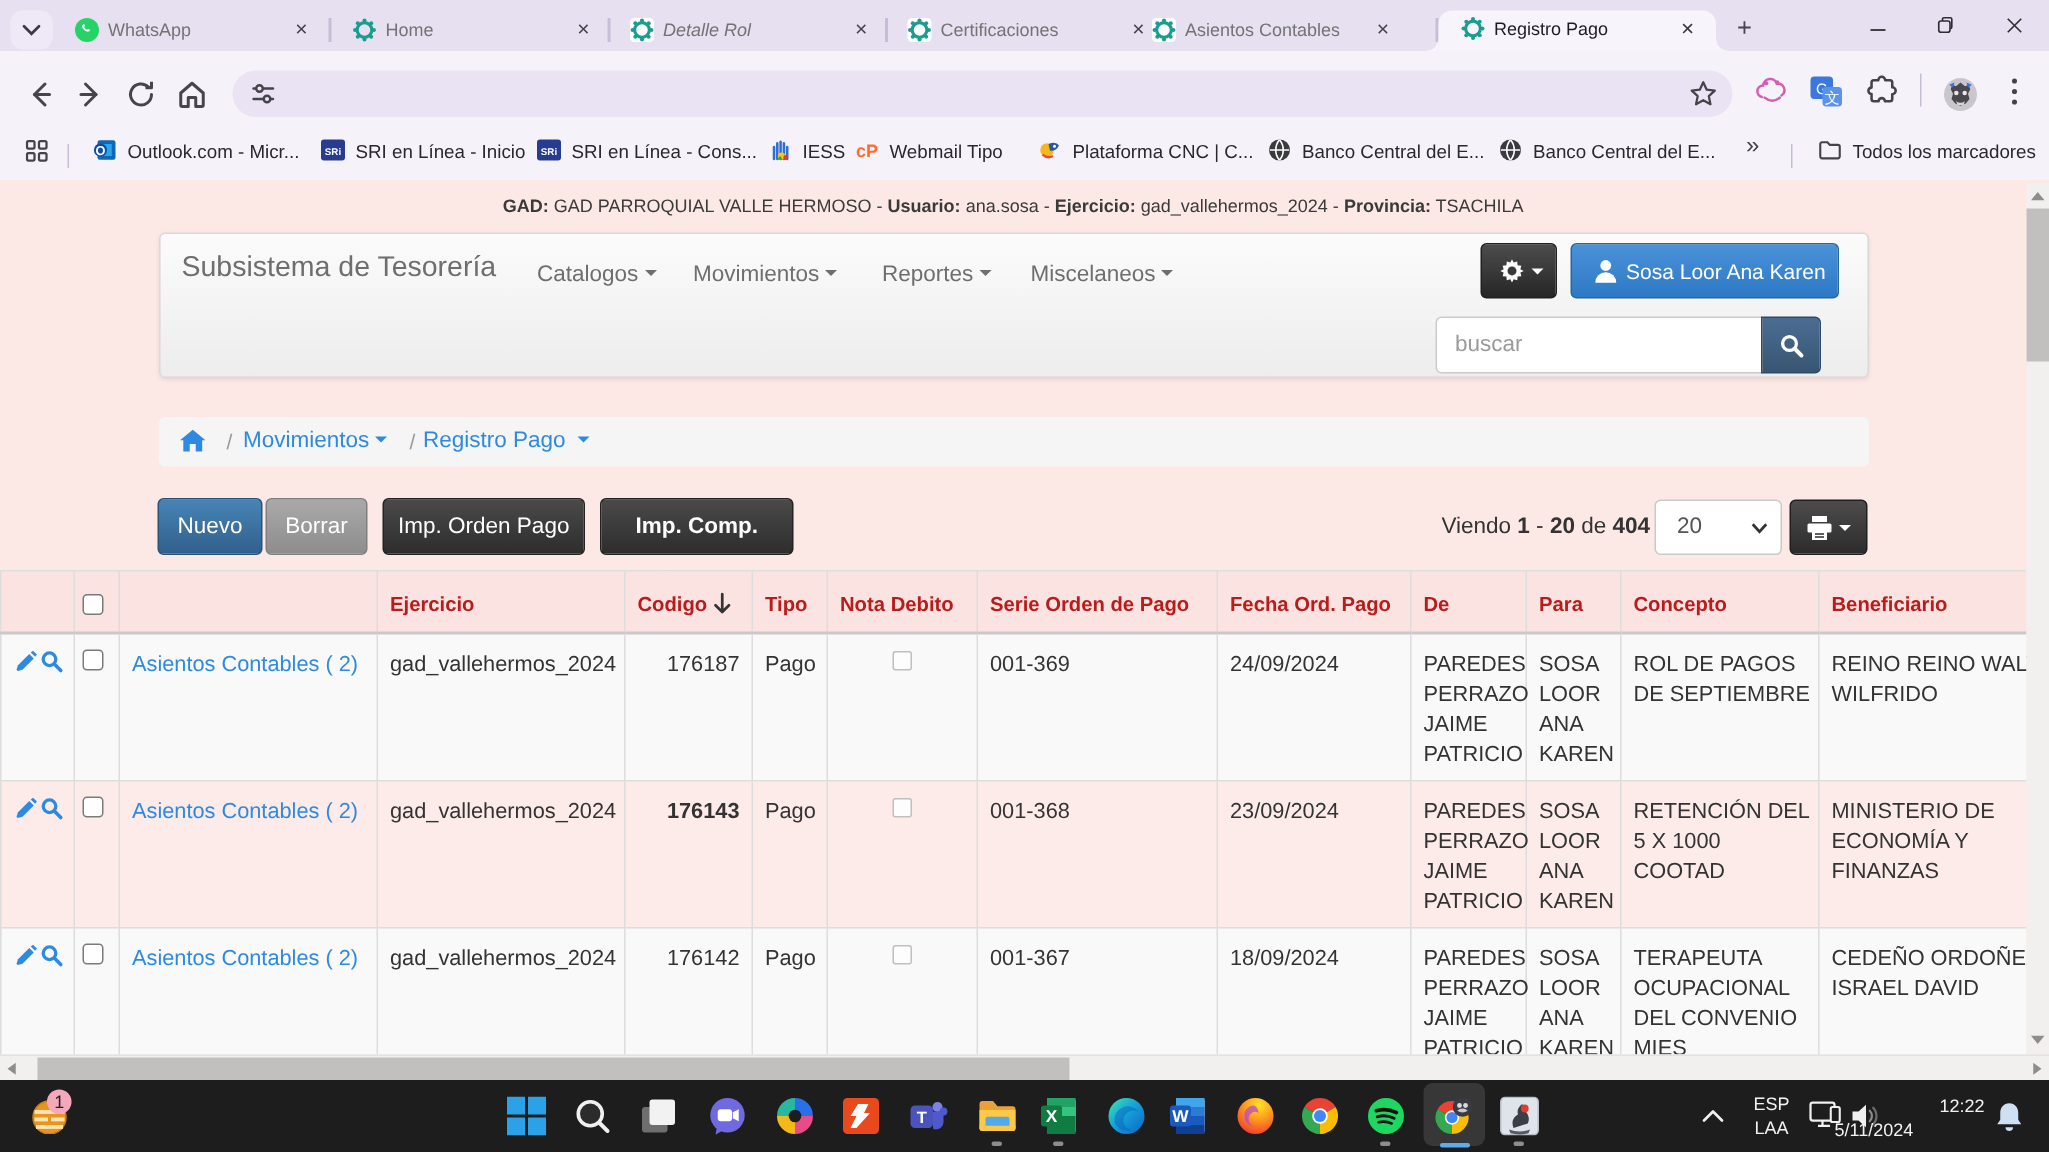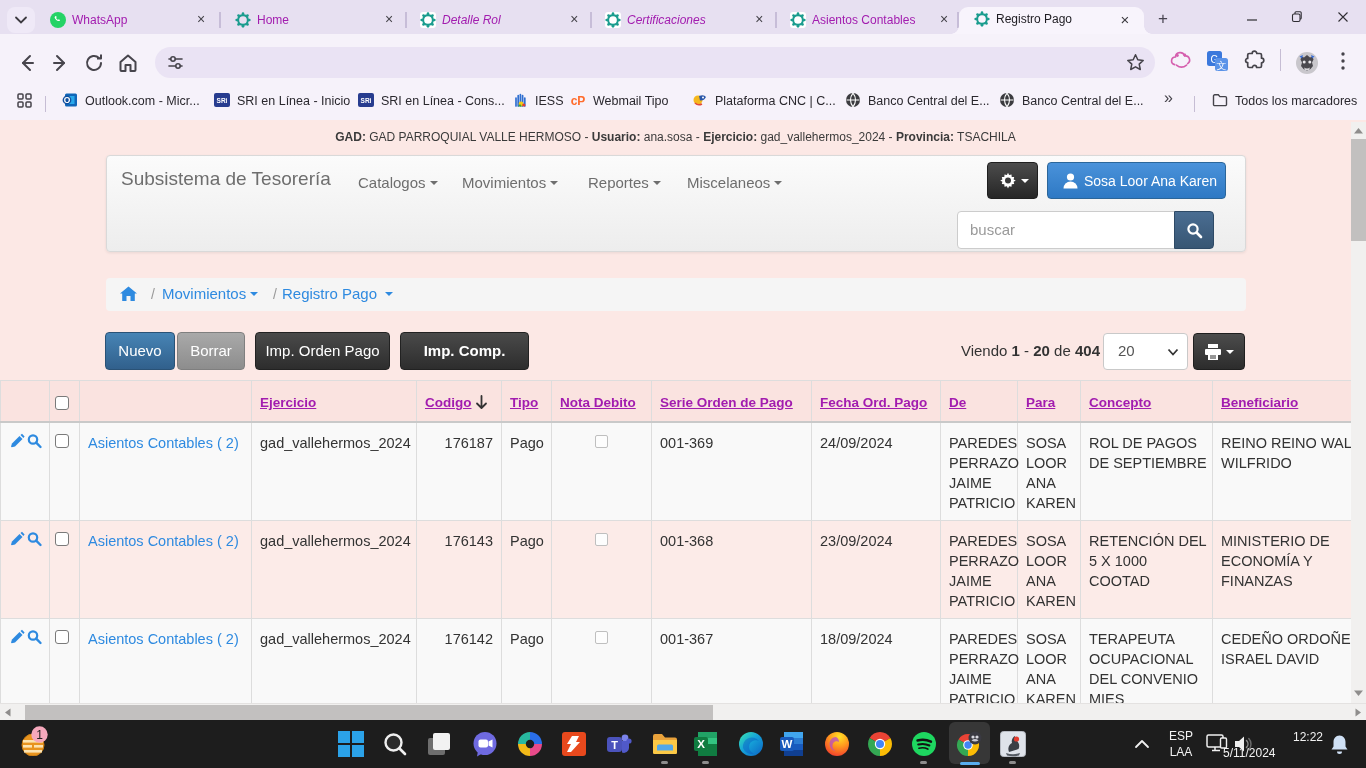--- a/index.html
+++ b/index.html
@@ -5,21 +5,21 @@
   * { margin:0; padding:0; box-sizing:border-box; }
   html,body { width:1366px; height:768px; overflow:hidden; }
   body { font-family:"Liberation Sans", sans-serif; position:relative; background:#fff; }
 
   
   #tabstrip { position:absolute; left:0; top:0; width:1366px; height:34px; background:#e7e0f1; }
   .tsearch { position:absolute; left:7px; top:7px; width:28px; height:26px; border-radius:8px; background:#efe9f7; }
   .tsearch svg { position:absolute; left:7px; top:6px; }
   .tab { position:absolute; top:0; height:34px; }
   .tab .fav { position:absolute; left:16px; top:12px; width:16px; height:16px; }
-  .tab .ttl { position:absolute; left:38px; top:13px; font-size:12px; color:#a21caf; white-space:nowrap; overflow:hidden; }
+  .tab .ttl { position:absolute; left:38px; top:13px; font-size:12px; color:#737373; white-space:nowrap; overflow:hidden; }
   .tab .cls { position:absolute; top:12px; width:16px; height:16px; font-size:14px; line-height:15px; text-align:center; color:#45434a; }
   .tabsep { position:absolute; top:12px; width:2px; height:16px; background:#c7bdd8; }
   #activetab { position:absolute; left:959px; top:7px; width:185px; height:27px; background:#f8f4fc; border-radius:9px 9px 0 0; }
   #activetab .fav { position:absolute; left:15px; top:4px; width:16px; height:16px; }
   #activetab .ttl { position:absolute; left:37px; top:5px; font-size:12px; color:#1e1c22; }
   #activetab .cls { position:absolute; right:10px; top:4px; width:18px; height:18px; font-size:15px; line-height:17px; text-align:center; color:#3c3a40; }
   #newtab { position:absolute; left:1152px; top:8px; width:22px; height:22px; color:#474350; font-size:17px; line-height:21px; text-align:center; }
   .winbtn { position:absolute; top:0; width:46px; height:33px; text-align:center; color:#2f2d33; }
 
   #toolbar { position:absolute; left:0; top:34px; width:1366px; height:54px; background:#f6f2fa; }
@@ -52,21 +52,21 @@
   .pbtn { position:absolute; top:212px; height:38px; border-radius:4px; color:#fff; font-size:15px; text-align:center; }
   #viendo { position:absolute; left:860px; top:222px; width:240px; text-align:right; font-size:15px; color:#333; }
   #psel { position:absolute; left:1103px; top:213px; width:85px; height:37px; background:#fff; border:1px solid #c9c9c9; border-radius:4px; }
   #printbtn { position:absolute; left:1193px; top:213px; width:52px; height:37px; background:linear-gradient(#4c4c4c,#2c2c2c); border:1px solid #1f1f1f; border-radius:4px; }
 
   
   #tablewrap { position:absolute; left:0; top:260px; width:1351px; height:323px; overflow:hidden; }
   table { border-collapse:collapse; table-layout:fixed; width:1460px; font-size:14.5px; color:#333; }
   td, th { border:1px solid #ddd; vertical-align:top; padding:10px 8px; text-align:left; }
   th { background:#fae3e0; font-size:13.5px; height:41px; padding:14px 8px 8px 8px; border-bottom:2px solid #c9c9c9; }
-  th span { text-decoration:underline; font-weight:bold; color:#a21caf; }
+  th span { font-weight:bold; color:#b91c1c; }
   tr.odd td { background:#f9f9f9; }
   tr.even td { background:#fcebe8; }
   td { height:97px; line-height:20px; white-space:nowrap; padding:10px 8px 7px 8px; }
   .tlink { color:#2e8ae0; }
   .cbx { display:inline-block; width:14px; height:14px; background:#fff; border:1px solid #7a7a7a; border-radius:3px; }
   .cbx2 { display:inline-block; width:13px; height:13px; background:#fdfdfd; border:1px solid #bfbfbf; border-radius:2px; }
 
   
   #vscroll { position:absolute; left:1351px; top:2px; width:15px; height:581px; background:#f1f0ef; }
   #vthumb { position:absolute; left:0px; top:17px; width:15px; height:102px; background:#c2c0bf; }
@@ -129,39 +129,39 @@
           <circle cx="1.70" cy="8.00" r="1.35"></circle>
           <circle cx="3.55" cy="3.55" r="1.35"></circle>
           <circle cx="8.00" cy="1.70" r="1.35"></circle>
           <circle cx="12.45" cy="3.55" r="1.35"></circle>
         </g>
       </svg>
     <span class="ttl">Detalle Rol</span>
       <span class="cls" style="left:162px;">×</span>
   </div>
   <div class="tabsep" style="left:590px;"></div>
-  <div class="tab" style="left:589px;width:185px;font-style:italic;">
+  <div class="tab" style="left:589px;width:185px;">
     <svg class="fav" style="background:#fff;border-radius:3px;" viewBox="0 0 16 16">
         <circle cx="8" cy="8" r="4.9" fill="none" stroke="#1a9c8e" stroke-width="2.1"></circle>
         <g fill="#1a9c8e">
           <circle cx="14.30" cy="8.00" r="1.35"></circle>
           <circle cx="12.45" cy="12.45" r="1.35"></circle>
           <circle cx="8.00" cy="14.30" r="1.35"></circle>
           <circle cx="3.55" cy="12.45" r="1.35"></circle>
           <circle cx="1.70" cy="8.00" r="1.35"></circle>
           <circle cx="3.55" cy="3.55" r="1.35"></circle>
           <circle cx="8.00" cy="1.70" r="1.35"></circle>
           <circle cx="12.45" cy="3.55" r="1.35"></circle>
         </g>
       </svg>
     <span class="ttl">Certificaciones</span>
       <span class="cls" style="left:162px;">×</span>
   </div>
   <div class="tabsep" style="left:775px;"></div>
-  <div class="tab" style="left:774px;width:185px;">
+  <div class="tab" style="left:752px;width:185px;">
     <svg class="fav" style="background:#fff;border-radius:3px;" viewBox="0 0 16 16">
         <circle cx="8" cy="8" r="4.9" fill="none" stroke="#1a9c8e" stroke-width="2.1"></circle>
         <g fill="#1a9c8e">
           <circle cx="14.30" cy="8.00" r="1.35"></circle>
           <circle cx="12.45" cy="12.45" r="1.35"></circle>
           <circle cx="8.00" cy="14.30" r="1.35"></circle>
           <circle cx="3.55" cy="12.45" r="1.35"></circle>
           <circle cx="1.70" cy="8.00" r="1.35"></circle>
           <circle cx="3.55" cy="3.55" r="1.35"></circle>
           <circle cx="8.00" cy="1.70" r="1.35"></circle>
@@ -468,21 +468,21 @@
       <tr class="even">
         <td><svg width="36" height="16" viewBox="0 0 36 16">
                 <path d="M2 13.5 L3 10.5 L10.5 3 L13.5 6 L6 13.5 L2.7 14.3 Z" fill="#2e8ae0"></path>
                 <path d="M11.5 2 L13 0.8 L15.6 3.4 L14.4 4.9 Z" fill="#2e8ae0"></path>
                 <circle cx="24" cy="6.5" r="4.2" fill="none" stroke="#2e8ae0" stroke-width="2.2"></circle>
                 <path d="M27.2 9.7 L31.5 14" stroke="#2e8ae0" stroke-width="2.4" stroke-linecap="round"></path>
               </svg></td>
         <td style="padding-left:5px;"><span class="cbx"></span></td>
         <td><span class="tlink">Asientos Contables ( 2)</span></td>
         <td>gad_vallehermos_2024</td>
-        <td style="text-align:right;">176143</td>
+        <td style="text-align:right;font-weight:bold;">176143</td>
         <td>Pago</td>
         <td style="text-align:center;"><span class="cbx2"></span></td>
         <td>001-368</td>
         <td>23/09/2024</td>
         <td>PAREDES<br>PERRAZO<br>JAIME<br>PATRICIO</td>
         <td>SOSA<br>LOOR<br>ANA<br>KAREN</td>
         <td>RETENCIÓN DEL<br>5 X 1000<br>COOTAD</td>
         <td>MINISTERIO DE<br>ECONOMÍA Y<br>FINANZAS</td>
       </tr>
       <tr class="odd">

